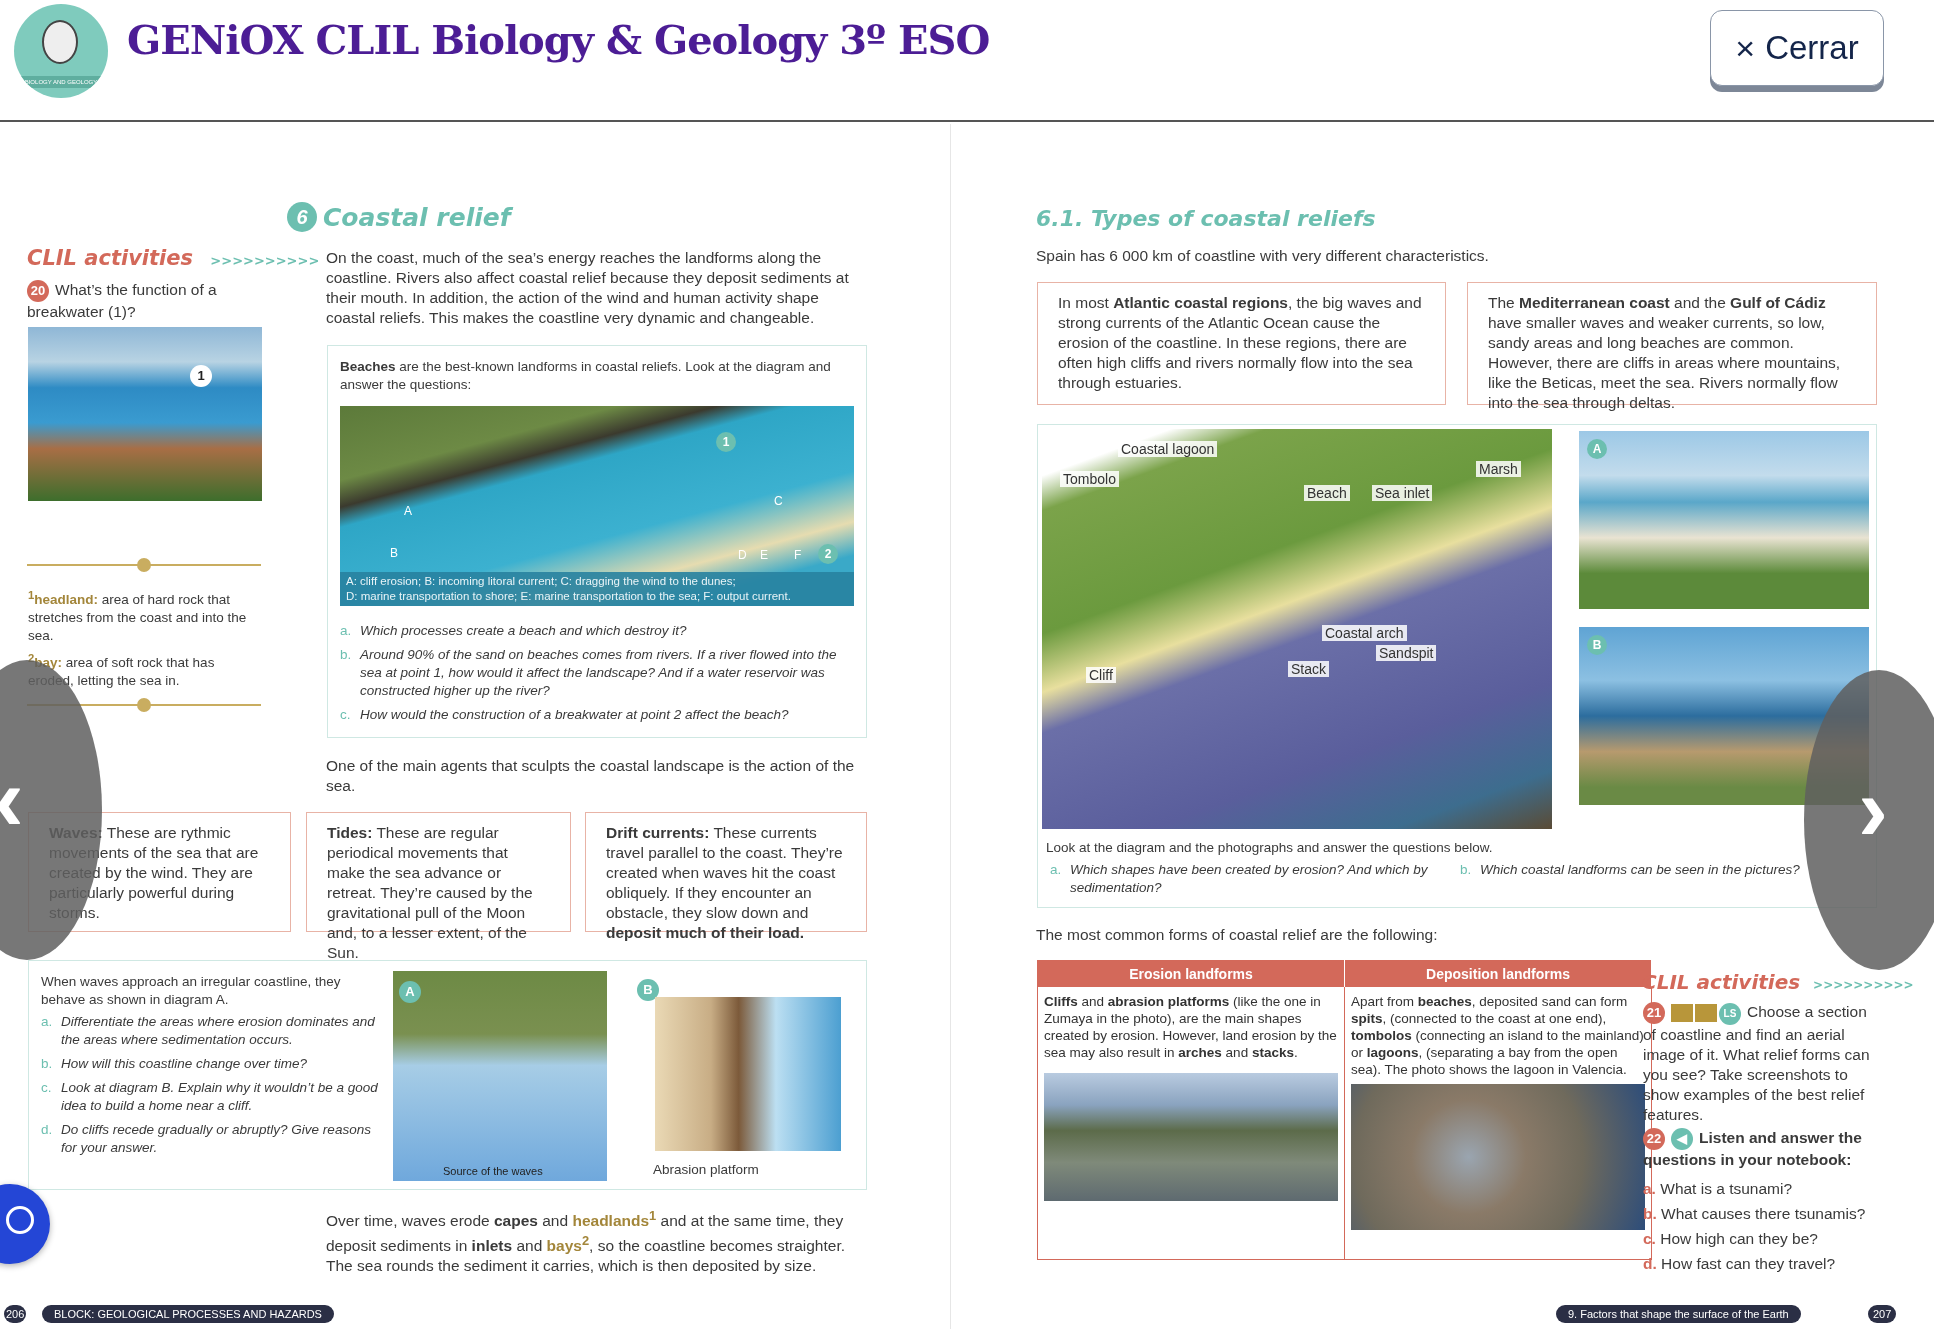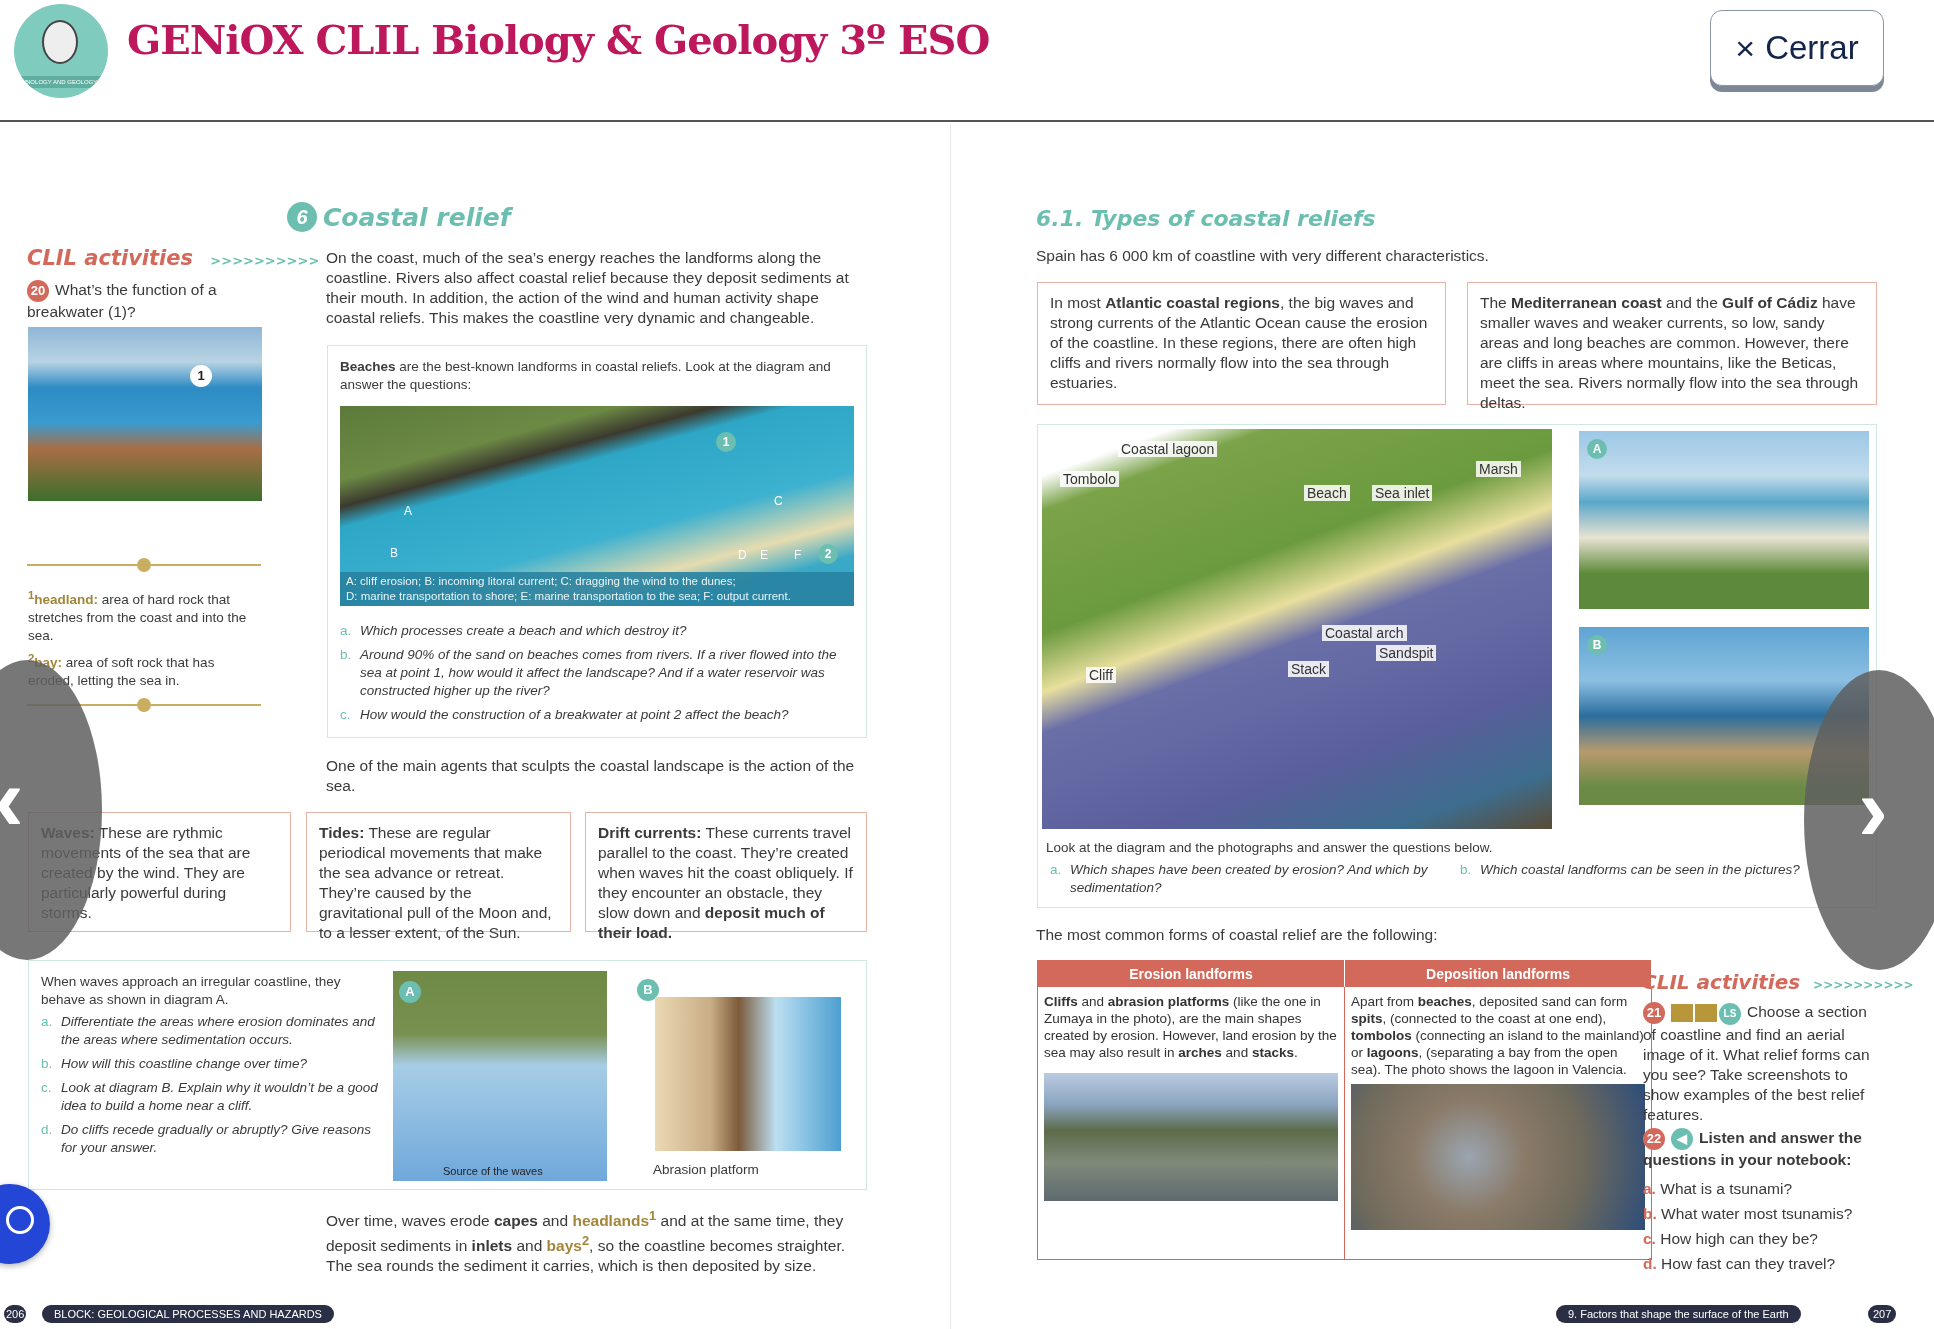--- a/index.html
+++ b/index.html
@@ -1,31 +1,31 @@
 <!DOCTYPE html>
 <html><head>
 <meta charset="utf-8">
 <style>
 *{box-sizing:border-box;margin:0;padding:0}
 body{width:1934px;height:1329px;overflow:hidden;background:#fff;font-family:"Liberation Sans",sans-serif;color:#333;position:relative}
 .hdr{position:absolute;left:0;top:0;width:1934px;height:122px;border-bottom:2px solid #555;background:#fff}
 .logo{position:absolute;left:14px;top:4px;width:94px;height:94px;border-radius:50%;background:#7fcbbd;overflow:hidden}
 .logo .face{position:absolute;left:28px;top:16px;width:36px;height:44px;border-radius:50%;background:#eee;border:2px solid #444}
 .logo .band{position:absolute;left:0;bottom:10px;width:100%;height:12px;background:#5fae9f;color:#fff;font-size:6px;text-align:center;line-height:12px}
-.title{position:absolute;left:127px;top:16px;font-family:"DejaVu Serif",serif;font-weight:bold;font-size:40px;color:#be185d;letter-spacing:-1px}
+.title{position:absolute;left:127px;top:16px;font-family:"DejaVu Serif",serif;font-weight:bold;font-size:40px;color:#4c1d95;letter-spacing:-1px}
 .close{position:absolute;left:1710px;top:10px;width:174px;height:76px;border:1px solid #8a96a8;border-radius:12px;background:#fff;box-shadow:0 6px 0 #7d8797;font-size:33px;color:#14254a;display:flex;align-items:center;justify-content:center;gap:10px;cursor:pointer}
 .close .x{font-size:34px;font-weight:200}
 .divider{position:absolute;left:950px;top:124px;width:1px;height:1205px;background:#e6e6e6}
 .teal{color:#6cbfb0}
 .coral{color:#d3695a}
 .h-script{font-family:"DejaVu Sans",sans-serif;font-style:italic;font-weight:bold}
 .abs{position:absolute}
 .txt{font-size:15.5px;line-height:20px;color:#3a3a3a}
 .small{font-size:13.5px;line-height:18px;color:#3a3a3a}
-.box{position:absolute;border:1.5px solid #e8b3a6;padding:10px 12px}
+.box{position:absolute;border:1.5px solid #e8b3a6;padding:10px 20px}
 .tealbox{position:absolute;border:1.5px solid #cfe8e3}
 .photo{position:absolute;overflow:hidden}
 .num{display:inline-flex;width:22px;height:22px;border-radius:50%;background:#d3695a;color:#fff;font-size:13px;font-weight:bold;align-items:center;justify-content:center;margin-right:6px}
 .tnum{display:inline-flex;width:30px;height:30px;border-radius:50%;background:#6cbfb0;color:#fff;font-size:20px;font-weight:bold;font-style:italic;align-items:center;justify-content:center}
 .q{font-style:italic;font-size:13.5px;line-height:18px;color:#3a3a3a;padding-left:20px;text-indent:-20px;margin-top:6px}
 .q .l{color:#6cbfb0;font-style:normal;display:inline-block;width:20px;text-indent:0}
 .gold{color:#a3863a;font-weight:bold}
 .rule{position:absolute;height:2px;background:#c9ad60}
 .rule .dot{position:absolute;left:50%;top:-6px;width:14px;height:14px;border-radius:50%;background:#c9ad60;margin-left:-7px}
 .nav{position:absolute;width:150px;height:300px;border-radius:50%;background:rgba(95,95,95,.85);cursor:pointer}
@@ -200,21 +200,21 @@
     <span class="teal" style="font-size:12px;margin-left:6px">&gt;&gt;&gt;&gt;&gt;&gt;&gt;&gt;&gt;&gt;</span>
   </div>
   <div class="abs txt" style="left:1643px;top:1002px;width:240px">
     <span class="num">21</span><span style="display:inline-block;width:22px;height:18px;background:#b8963a;margin-right:2px;vertical-align:middle"></span><span style="display:inline-block;width:22px;height:18px;background:#b8963a;margin-right:2px;vertical-align:middle"></span><span class="num" style="background:#6cbfb0;font-size:10px">LS</span><span>Choose a section of coastline and find an aerial image of it. What relief forms can you see? Take screenshots to show examples of the best relief features.</span>
   </div>
   <div class="abs txt" style="left:1643px;top:1128px;width:240px;font-weight:bold">
     <span class="num">22</span><span class="num" style="background:#6cbfb0">◀</span><span>Listen and answer the questions in your notebook:</span>
   </div>
   <div class="abs txt" style="left:1643px;top:1174px;width:240px">
     <div style="margin-top:5px"><b class="coral">a.</b> <span>What is a tsunami?</span></div>
-    <div style="margin-top:5px"><b class="coral">b.</b> <span>What water most tsunamis?</span></div>
+    <div style="margin-top:5px"><b class="coral">b.</b> <span>What causes there tsunamis?</span></div>
     <div style="margin-top:5px"><b class="coral">c.</b> <span>How high can they be?</span></div>
     <div style="margin-top:5px"><b class="coral">d.</b> <span>How fast can they travel?</span></div>
   </div>
 
   <div class="footer-pill" style="left:1556px;top:1305px">9. Factors that shape the surface of the Earth</div>
   <div class="footer-pill" style="left:1868px;top:1305px;padding:0 5px">207</div>
 </div>
 
 <div class="nav" style="left:-48px;top:660px">
   <span style="left:42px">‹</span>

